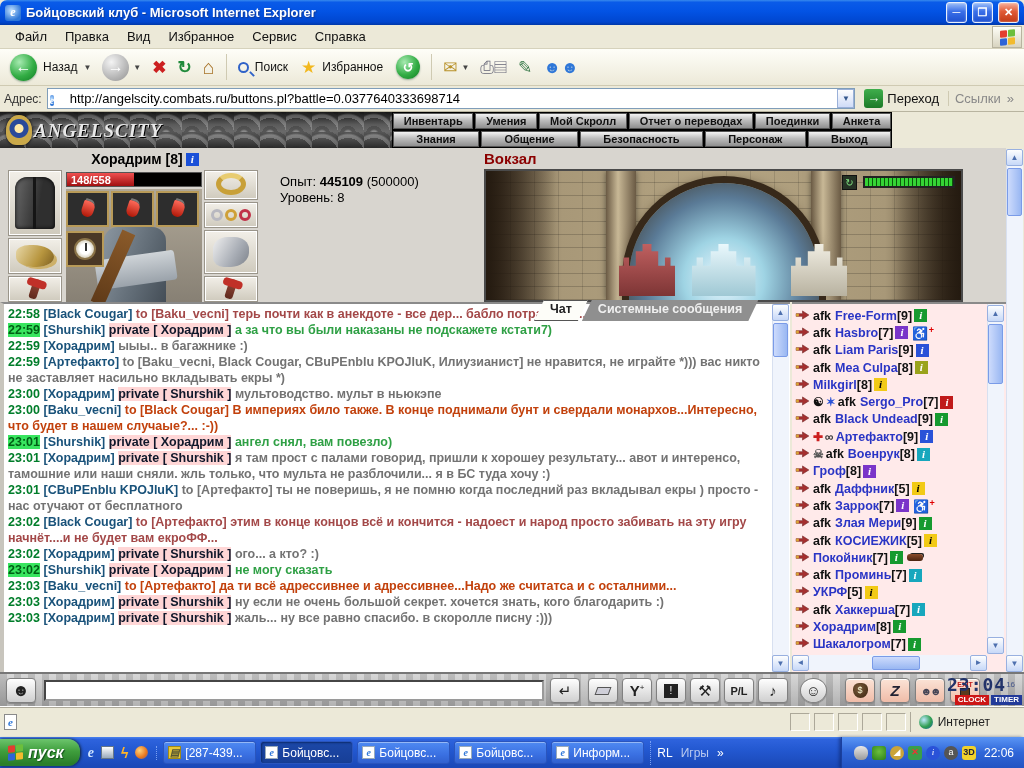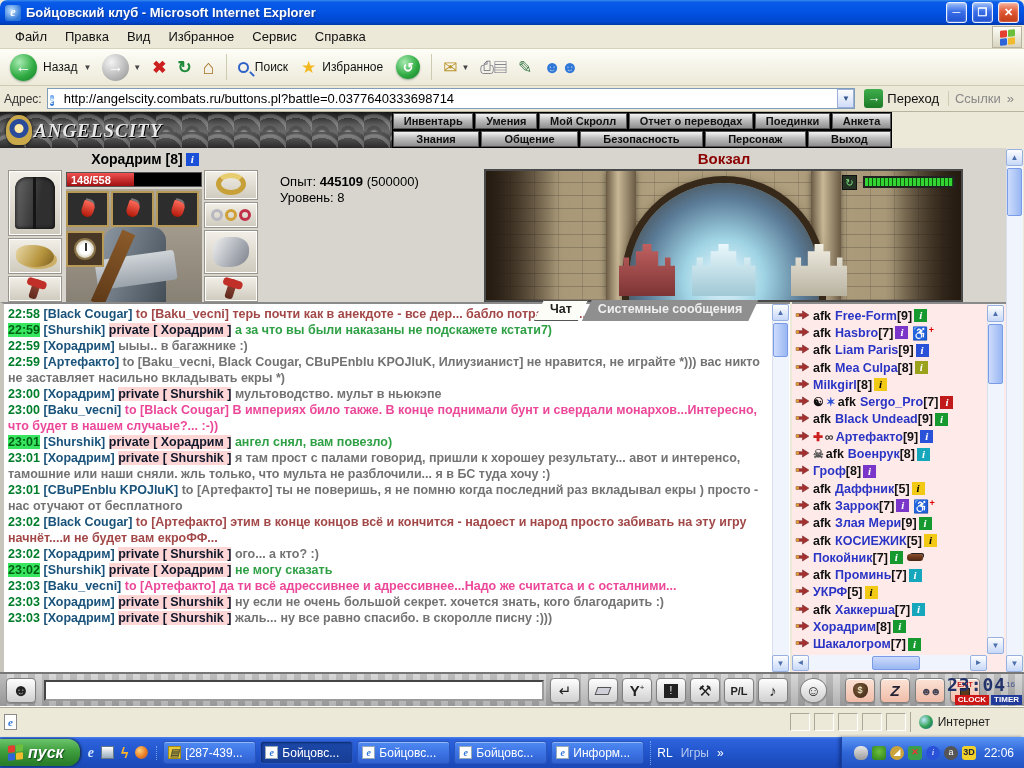--- a/index.html
+++ b/index.html
@@ -37,21 +37,21 @@
 .ticon{font-size:17px;line-height:17px}
 .tbtn{display:flex;align-items:center;gap:4px;padding:2px 4px;border-radius:3px}
 .mag{width:11px;height:11px;border:2px solid #2f62c8;border-radius:50%;position:relative;flex:none}
 .mag:after{content:"";position:absolute;left:9px;top:9px;width:6px;height:2px;background:#2f62c8;transform:rotate(45deg)}
 .pageico{width:13px;height:16px;background:#fff;border:1px solid #8a8a8a;position:relative;display:flex;align-items:center;justify-content:center;font-size:11px;font-weight:bold}
 
 
 .addrbar{position:absolute;left:0;top:86px;width:1024px;height:26px;background:#ece9d8;border-bottom:1px solid #b8b4a0;display:flex;align-items:center;padding:0 4px;gap:5px}
 .addrlabel{font-size:12px;color:#333}
 .addrbox{position:relative;flex:1;height:21px}
-.addrbox input{width:100%;height:21px;border:1px solid #7f9db9;background:#fff;font-size:13px;padding:1px 18px 1px 16px;font-family:"Liberation Sans",sans-serif}
+.addrbox input{width:100%;height:21px;border:1px solid #7f9db9;background:#fff;font-size:13px;padding:1px 18px 1px 22px;font-family:"Liberation Sans",sans-serif}
 .addrico{position:absolute;left:3px;top:2px}
 .addrdd{position:absolute;right:1px;top:1px;width:17px;height:19px;background:linear-gradient(#fdfdfd,#cfdcf8);border:1px solid #9ab0d8;text-align:center;font-size:8px;line-height:18px;color:#34578c}
 .gobtn{display:flex;align-items:center;gap:4px;font-size:13px;color:#111;padding:0 4px}
 .goico{width:19px;height:19px;background:linear-gradient(#3fae4c,#1c7a28);border-radius:3px;color:#fff;text-align:center;line-height:18px;font-weight:bold}
 .links{font-size:13px;color:#888;display:flex;align-items:center;gap:6px;border-left:1px solid #cfcab2;padding:0 6px}
 
 
 .gheader{position:absolute;left:0;top:112px;width:892px;height:36px;background:#000}
 .stone{position:absolute;left:0;top:0;width:812px;height:36px;
  background:linear-gradient(180deg,#141414 0%,#5a5a5a 35%,#6a6a6a 55%,#2a2a2a 100%);overflow:hidden}
@@ -88,21 +88,21 @@
 .boots{width:38px;height:22px;border-radius:40% 60% 50% 50%;background:linear-gradient(120deg,#e8d8a8,#b8963f 60%,#7d5f20);box-shadow:4px 3px 0 -1px #cdb068}
 .crutch{width:8px;height:46px;background:linear-gradient(#9a4a3a,#5f2a1d);transform:rotate(18deg);border-radius:3px;position:relative}
 .crutch:after{content:"";position:absolute;left:-6px;top:0;width:20px;height:8px;border-radius:4px;background:#c03028}
 .neck{width:30px;height:22px;border:5px solid #c8a råge038;border:5px solid #c8a038;border-radius:50%;border-top-color:#e8cc70}
 .ringrow{display:flex;gap:2px;align-items:center;justify-content:center;height:100%}
 .ring{width:12px;height:12px;border-radius:50%;border:3px solid #b8b8c0}
 .ring.gold{border-color:#cfa038}.ring.red{border-color:#c03048}
 .glove{width:36px;height:30px;border-radius:40% 40% 50% 30%;background:linear-gradient(120deg,#f0f0f0,#a8adb5 60%,#7d828a)}
 
 .statline{font-size:13px;color:#000;line-height:16px}
-.vokzal{position:absolute;left:484px;top:2px;width:480px;text-align:center;font-weight:bold;font-size:15px;color:#8b0000}
+.vokzal{position:absolute;left:484px;top:2px;width:480px;font-weight:bold;font-size:15px;color:#8b0000}
 .locimg{position:absolute;left:484px;top:21px;width:479px;height:133px;border:2px solid #4a4a4a;overflow:hidden;
  background:#9c8c6e;background-image:repeating-linear-gradient(0deg,rgba(0,0,0,.18) 0 1px,transparent 1px 13px),repeating-linear-gradient(90deg,rgba(0,0,0,.12) 0 1px,transparent 1px 24px),linear-gradient(90deg,#4a3c2c 0%,#a89878 16%,#b4a482 50%,#a89878 84%,#413424 100%)}
 .pillar{position:absolute;top:0;width:30px;height:100%;background:linear-gradient(90deg,#6a5a44,#c8b896 40%,#6a5a44);box-shadow:0 0 6px rgba(0,0,0,.5)}
 .dome{position:absolute;left:50%;top:12px;transform:translateX(-50%);width:190px;height:120px;border-radius:95px 95px 0 0;
  background:radial-gradient(ellipse at 50% 80%,#eef8ff 0%,#9fd4e4 30%,#5a7a96 60%,#3a2e1c 95%);box-shadow:0 0 0 7px #37291a,0 0 14px #201608}
 .castle{position:absolute;bottom:4px;height:52px;clip-path:polygon(0 100%,0 42%,8% 42%,8% 26%,18% 26%,18% 42%,30% 42%,30% 14%,42% 14%,42% 0,58% 0,58% 14%,70% 14%,70% 42%,82% 42%,82% 26%,92% 26%,92% 42%,100% 42%,100% 100%)}
 .greenbar{position:absolute;right:6px;top:5px;width:92px;height:12px;border:2px solid #222;background:repeating-linear-gradient(90deg,#35d435 0 3px,#0a5a0a 3px 4px)}
 .locico{position:absolute;right:104px;top:4px;width:15px;height:15px;background:#253325;border:1px solid #111;color:#7fe07f;font-size:10px;line-height:14px;text-align:center}
 
 
@@ -113,21 +113,21 @@
 .sb-h-thumb{position:absolute;height:14px;top:1px;border:1px solid #7a9be8;border-radius:2px;background:linear-gradient(#cddbfc,#99b7f2)}
 
 
 .chat{position:absolute;left:0;top:302px;width:790px;height:370px;background:#fff;border-top:2px solid #8a8a8a;border-left:4px solid #c8c5bd;overflow:hidden}
 .chatlog{position:absolute;left:4px;top:2px;width:758px;height:366px;overflow:hidden;font-weight:bold;font-size:12.5px;line-height:16px}
 .msg{color:#000}
 .t{color:#007d2a}
 .t.hl{background:#38e55f;color:#005f15}
 .n{color:#19527a}
 .prv{color:#0f172a;background:#ffd6d6}
-.mc-blue{color:#737373}.mc-green{color:#2fa045}.mc-purple{color:#ec4899}.mc-red{color:#a34848}
+.mc-blue{color:#737373}.mc-green{color:#2fa045}.mc-purple{color:#c2410c}.mc-red{color:#a34848}
 .chattabs{position:absolute;left:540px;top:300px;display:flex;z-index:6;height:21px}
 .ctab{padding:2px 16px;font-size:12.5px;font-weight:bold;clip-path:polygon(10px 0,100% 0,calc(100% - 10px) 100%,0 100%);margin-left:-6px}
 .ctab.on{background:#fdfdf8;color:#222;box-shadow:inset 0 0 0 1px #555}
 .ctab.off{background:#8f8f8f;color:#f0f0f0}
 
 
 .players{position:absolute;left:792px;top:302px;width:214px;height:370px;background:#ffeaea;border-top:2px solid #8a8a8a;overflow:hidden}
 .plist{position:absolute;left:2px;top:3px;width:192px;height:346px;overflow:hidden}
 .prow{display:flex;align-items:center;height:17.3px;white-space:nowrap;font-size:12.5px;font-weight:bold}
 .prow .atk{margin:0 3px 0 1px;flex:none}

